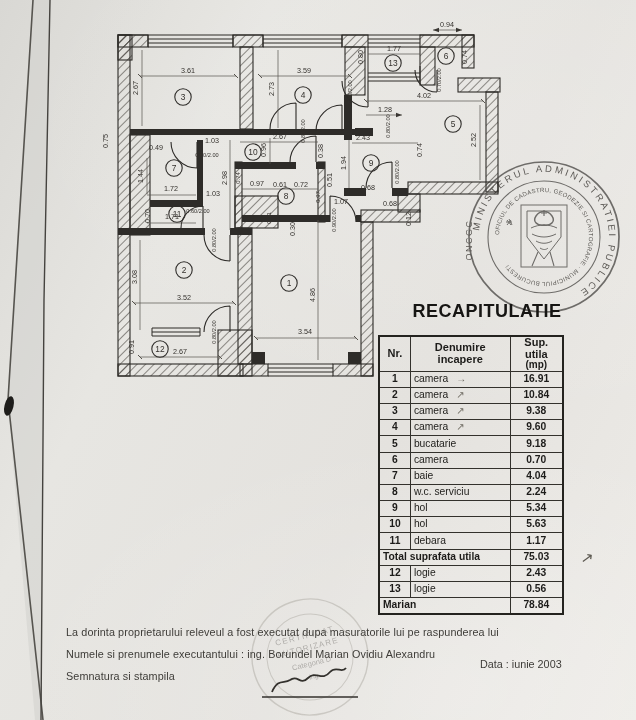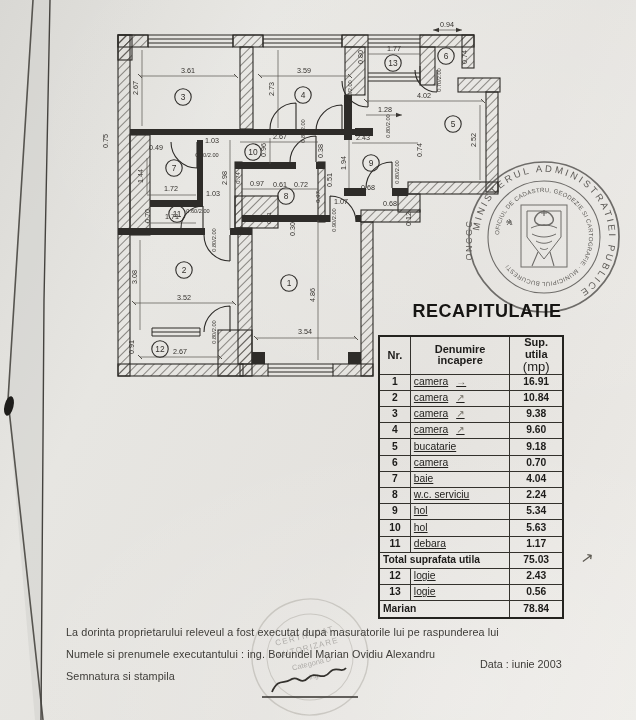--- a/index.html
+++ b/index.html
@@ -21,23 +21,23 @@
   table.recap{
     position:absolute;left:378px;top:335px;width:186px;
     border-collapse:collapse;color:#1d1c1a;
     border:2px solid #24231f;
   }
   table.recap th,table.recap td{
     border:1px solid #33312c;padding:0 3px;height:15.2px;
     font-size:10.3px;line-height:1.05;
   }
   table.recap th{font-weight:700;font-size:11px;height:30px;}
-  th.sup small{display:block;font-size:13px;font-weight:400;}
+  th.sup small{display:block;font-size:10px;font-weight:700;}
   td.nr{width:26px;text-align:center;font-weight:700;}
-  td.name{width:102px;padding-left:6px;font-weight:400;color:#23221f;text-decoration:underline;}
+  td.name{width:102px;padding-left:6px;font-weight:400;color:#23221f;}
   td.val{width:50px;text-align:center;font-weight:600;border-radius:7px;}
   td.span-label{padding-left:4px;font-weight:400;}
   tr.total-row td{font-weight:600;margin-top:20px;}
   .pencil-mark{color:#6e6a61;font-size:10px;padding-left:8px;font-weight:400;}
   .side-arrow{
     position:absolute;left:581px;top:549px;font-size:15px;color:#5d5a52;
     transform:rotate(8deg);
   }
   .footer-line{position:absolute;left:66px;font-size:10.8px;color:#3e3c38;letter-spacing:.1px;}
   .f1{top:626px;width:470px;}

